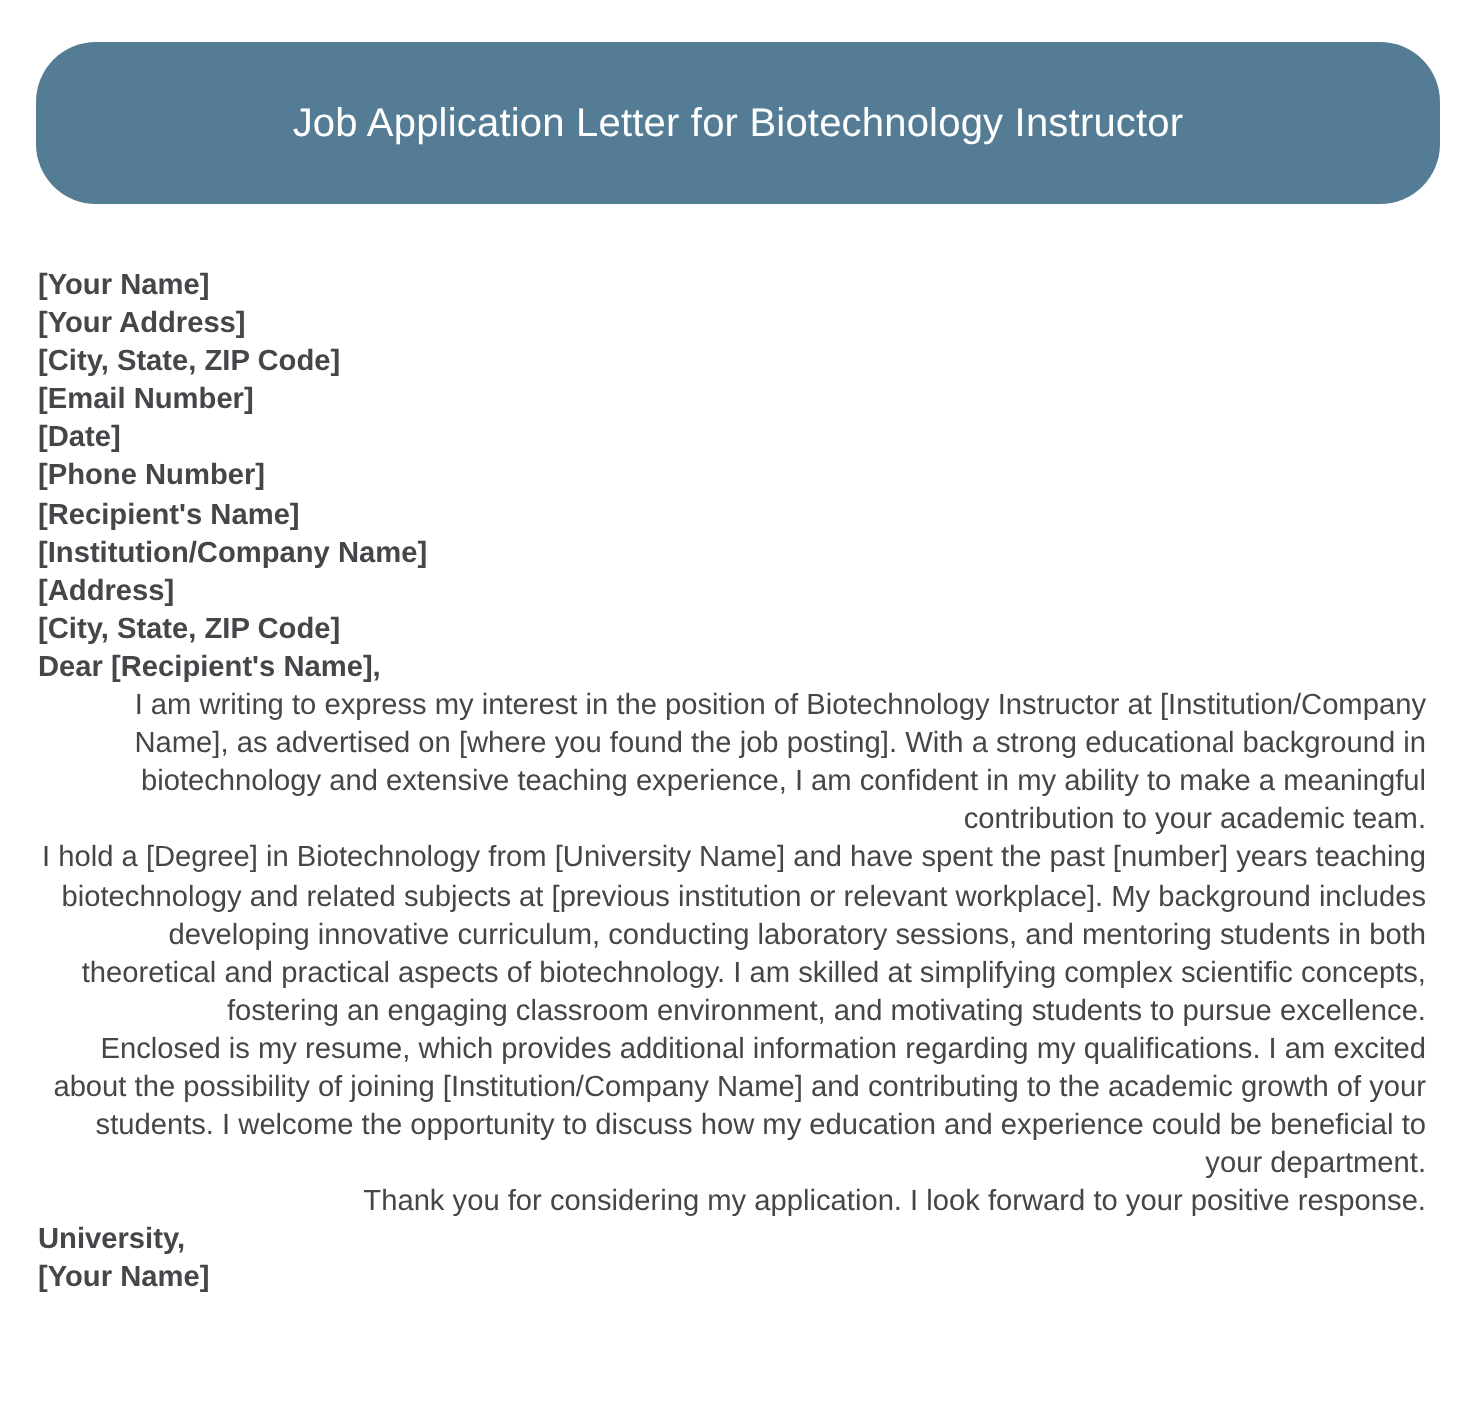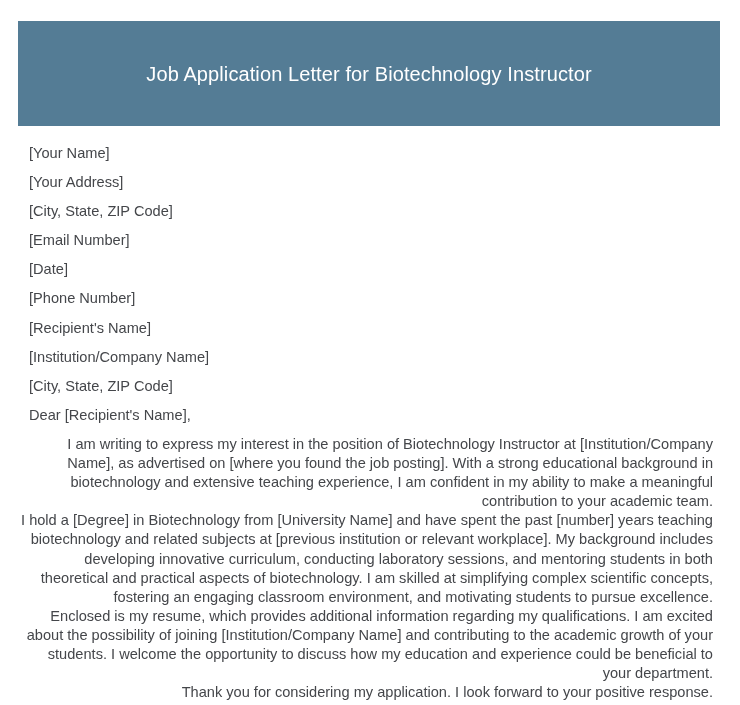--- a/index.html
+++ b/index.html
@@ -17,26 +17,27 @@
     position: relative;
     width: 740px;
     height: 705px;
     background: #ffffff;
   }
   .letter-header {
     position: absolute;
     left: 18px;
     top: 21px;
     width: 702px;
-    height: 105px;
+    height: 81px;
     background: #547c95;
     display: flex;
     align-items: center;
     justify-content: center;
     box-sizing: border-box;
+    border-radius: 30px;
   }
   .letter-header-title {
     color: #ffffff;
     font-size: 20px;
     font-weight: 400;
     letter-spacing: 0.1px;
     font-family: "Liberation Sans", sans-serif;
     text-align: center;
     line-height: 1.2;
     white-space: nowrap;
@@ -48,22 +49,23 @@
     width: 694px;
     color: #44464a;
     font-size: 14.6px;
     line-height: 19.1px;
     font-family: "Liberation Sans", sans-serif;
   }
   .letter-line {
     display: block;
     white-space: pre-wrap;
     word-wrap: break-word;
-    margin: 10px;
+    margin: 0;
     padding: 0;
+    font-weight: bold;
   }
   .letter-para {
     display: block;
     margin: 0;
     padding: 0;
     text-align: right;
     white-space: normal;
   }
 </style>
 </head>
@@ -79,20 +81,21 @@
 
     <span class="letter-line">[Your Name]</span>
     <span class="letter-line">[Your Address]</span>
     <span class="letter-line">[City, State, ZIP Code]</span>
     <span class="letter-line">[Email Number]</span>
     <span class="letter-line">[Date]</span>
     <span class="letter-line">[Phone Number]</span>
 
     <span class="letter-line">[Recipient's Name]</span>
     <span class="letter-line">[Institution/Company Name]</span>
+    <span class="letter-line">[Address]</span>
     <span class="letter-line">[City, State, ZIP Code]</span>
 
     <span class="letter-line">Dear [Recipient's Name],</span>
 
     <span class="letter-para">I am writing to express my interest in the position of Biotechnology Instructor at [Institution/Company Name], as advertised on [where you found the job posting]. With a strong educational background in biotechnology and extensive teaching experience, I am confident in my ability to make a meaningful contribution to your academic team.</span>
     <span class="letter-para">I hold a [Degree] in Biotechnology from [University Name] and have spent the past [number] years teaching biotechnology and related subjects at [previous institution or relevant workplace]. My background includes developing innovative curriculum, conducting laboratory sessions, and mentoring students in both theoretical and practical aspects of biotechnology. I am skilled at simplifying complex scientific concepts, fostering an engaging classroom environment, and motivating students to pursue excellence.</span>
     <span class="letter-para">Enclosed is my resume, which provides additional information regarding my qualifications. I am excited about the possibility of joining [Institution/Company Name] and contributing to the academic growth of your students. I welcome the opportunity to discuss how my education and experience could be beneficial to your department.</span>
     <span class="letter-para">Thank you for considering my application. I look forward to your positive response.</span>
 
     <span class="letter-line">University,</span>

